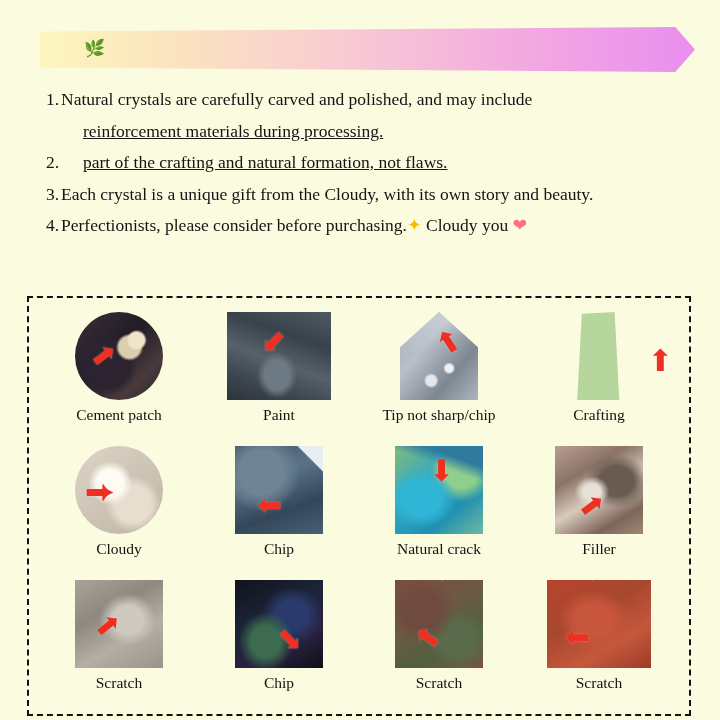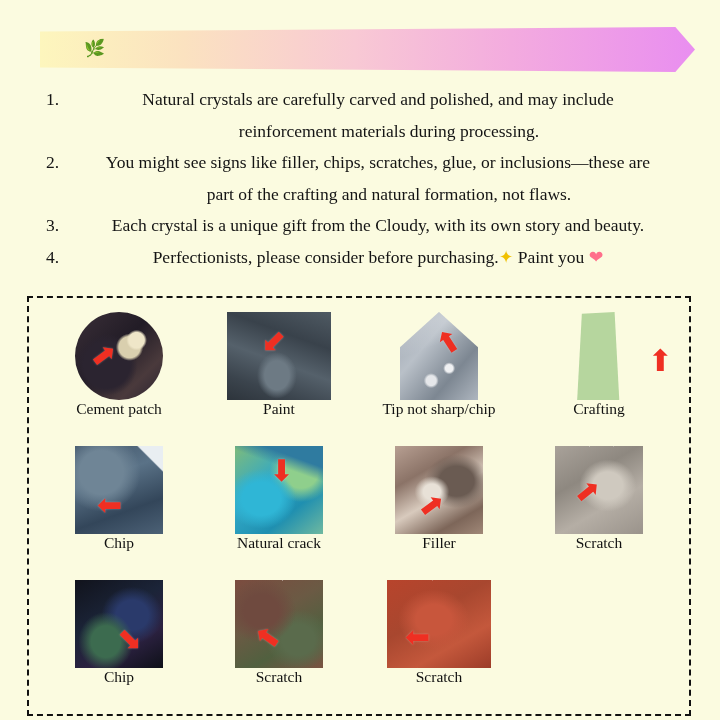--- a/index.html
+++ b/index.html
@@ -73,25 +73,25 @@
   }
   .note-num {
     width: 24px;
     text-align: right;
     flex: 0 0 24px;
     font-size: 17.5px;
   }
   .note-text {
     flex: 1;
     padding-left: 2px;
-    text-align: center;
   }
   .note-text .indent2 {
     display: block;
     padding-left: 22px;
+    text-decoration: underline;
   }
   .sparkle { color: #f0c000; }
   .heart { color: #ff6f8b; }
 
   
   .gallery {
     position: absolute;
     left: 27px;
     top: 296px;
     width: 664px;
@@ -117,20 +117,21 @@
   .thumb {
     position: relative;
     width: 88px;
     height: 88px;
     overflow: hidden;
   }
   .thumb.round { border-radius: 50%; }
   .thumb.w78 { width: 78px; }
   .thumb.w104 { width: 104px; }
   .caption {
+    margin-top: 6px;
     font-size: 15.5px;
     color: #111;
     text-align: center;
     white-space: nowrap;
   }
 
   
   .arrow {
     position: absolute;
     color: #ef2f22;
@@ -278,36 +279,35 @@
       <div class="note-num">1.</div>
       <div class="note-text">
         <span>Natural crystals are carefully carved and polished, and may include</span>
         <span class="indent2">reinforcement materials during processing.</span>
       </div>
     </div>
 
     <div class="note-row">
       <div class="note-num">2.</div>
       <div class="note-text">
-        <span>You might see signs like filler, chips, scratches, glue, or inclusions—these are</span>
         <span class="indent2">part of the crafting and natural formation, not flaws.</span>
       </div>
     </div>
 
     <div class="note-row">
       <div class="note-num">3.</div>
       <div class="note-text">
         <span>Each crystal is a unique gift from the Cloudy, with its own story and beauty.</span>
       </div>
     </div>
 
     <div class="note-row">
       <div class="note-num">4.</div>
       <div class="note-text">
-        <span>Perfectionists, please consider before purchasing.</span><span class="sparkle">✦</span><span> Paint you </span><span class="heart">❤</span>
+        <span>Perfectionists, please consider before purchasing.</span><span class="sparkle">✦</span><span> Cloudy you </span><span class="heart">❤</span>
       </div>
     </div>
 
   </div>
 
   <div class="gallery">
     <div class="grid">
 
       <div class="cell">
         <div class="thumb round tx-cement">
@@ -329,20 +329,26 @@
         </div>
         <div class="caption">Tip not sharp/chip</div>
       </div>
 
       <div class="cell">
         <div class="thumb w78 tx-lean"></div>
         <span class="arrow" style="right:6px; top:34px;">⬆</span>
         <div class="caption">Crafting</div>
       </div>
 
+      <div class="cell">
+        <div class="thumb round tx-cloudy">
+          <span class="arrow" style="left:10px; top:30px;">⮕</span>
+        </div>
+        <div class="caption">Cloudy</div>
+      </div>
 
       <div class="cell">
         <div class="thumb tx-chip1">
           <span class="arrow" style="left:22px; top:44px;">⬅</span>
         </div>
         <div class="caption">Chip</div>
       </div>
 
       <div class="cell">
         <div class="thumb tx-crack">

